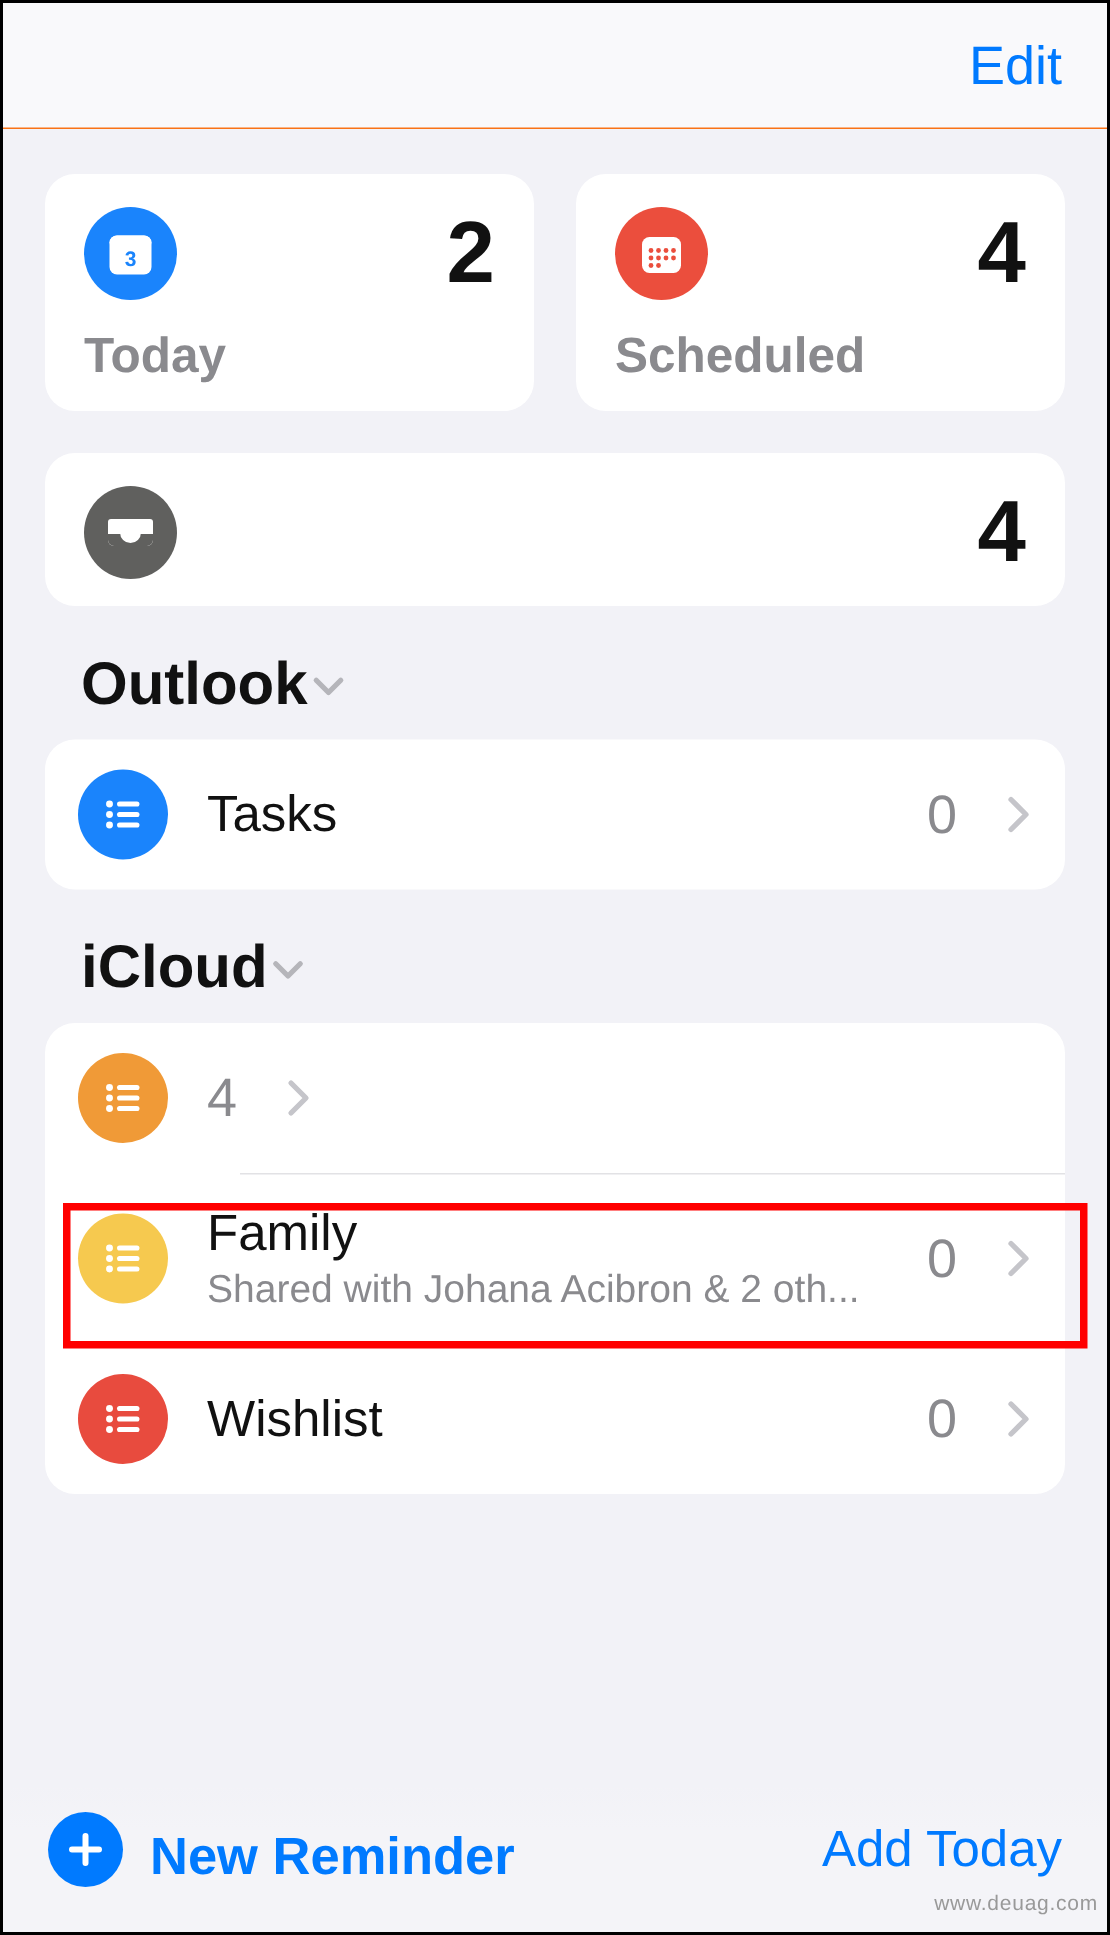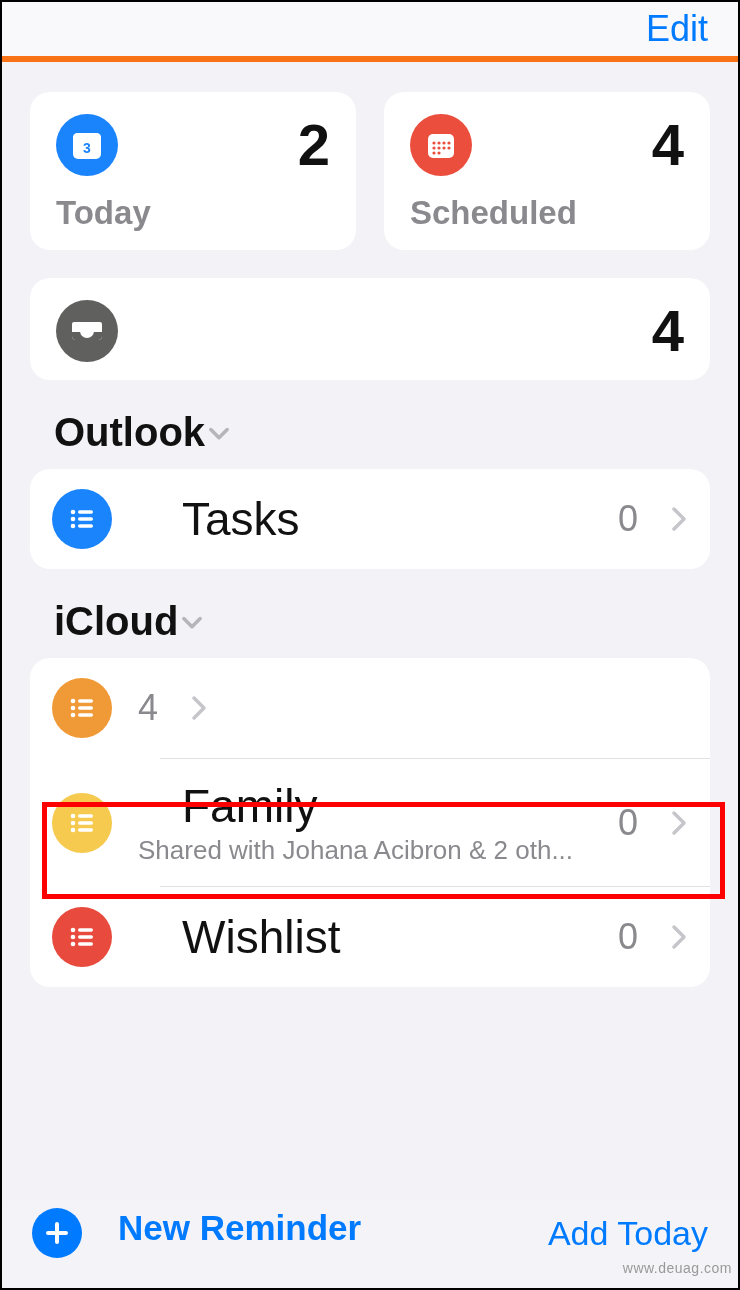--- a/index.html
+++ b/index.html
@@ -5,26 +5,26 @@
   * { box-sizing: border-box; margin: 0; padding: 0; }
   html, body { width: 740px; height: 1290px; }
   body {
     font-family: -apple-system, "Helvetica Neue", Helvetica, Arial, sans-serif;
     background: #f2f2f7;
     position: relative;
     border: 2px solid #000;
   }
   .header {
     background: #f9f9fb;
-    height: 60px;
+    height: 84px;
     display: flex;
     align-items: center;
     justify-content: flex-end;
     padding: 0 30px;
-    border-bottom: 6px solid #f97316;
+    border-bottom: 1px solid #f97316;
   }
   .edit-btn {
     color: #007aff;
     font-size: 36px;
     font-weight: 400;
     background: none;
     border: none;
     cursor: pointer;
   }
   .content {
@@ -101,23 +101,22 @@
     position: relative;
   }
   .row-icon {
     width: 60px; height: 60px;
     border-radius: 50%;
     display: flex; align-items: center; justify-content: center;
     flex-shrink: 0;
   }
   .row-body { flex: 1; min-width: 0; }
   .row-title {
-    font-size: 46px;
+    font-size: 34px;
     color: #111;
-    margin-left: 44px;
   }
   .row-sub {
     font-size: 26px;
     color: #8a8a8e;
     margin-top: 2px;
     white-space: nowrap;
     overflow: hidden;
     text-overflow: ellipsis;
   }
   .row-count {
@@ -144,22 +143,22 @@
     bottom: 0; left: 0; right: 0;
     height: 98px;
     display: flex;
     align-items: center;
     justify-content: space-between;
     padding: 0 30px 12px 30px;
     background: linear-gradient(to top, #f4f4f8 70%, rgba(244,244,248,0) 100%);
   }
   .new-reminder {
     display: flex;
-    align-items: flex-start;
-    gap: 36px;
+    align-items: flex-end;
+    gap: 18px;
     background: none;
     border: none;
     cursor: pointer;
   }
   .plus-circle {
     width: 50px; height: 50px;
     border-radius: 50%;
     background: #007aff;
     display: flex; align-items: center; justify-content: center;
   }

